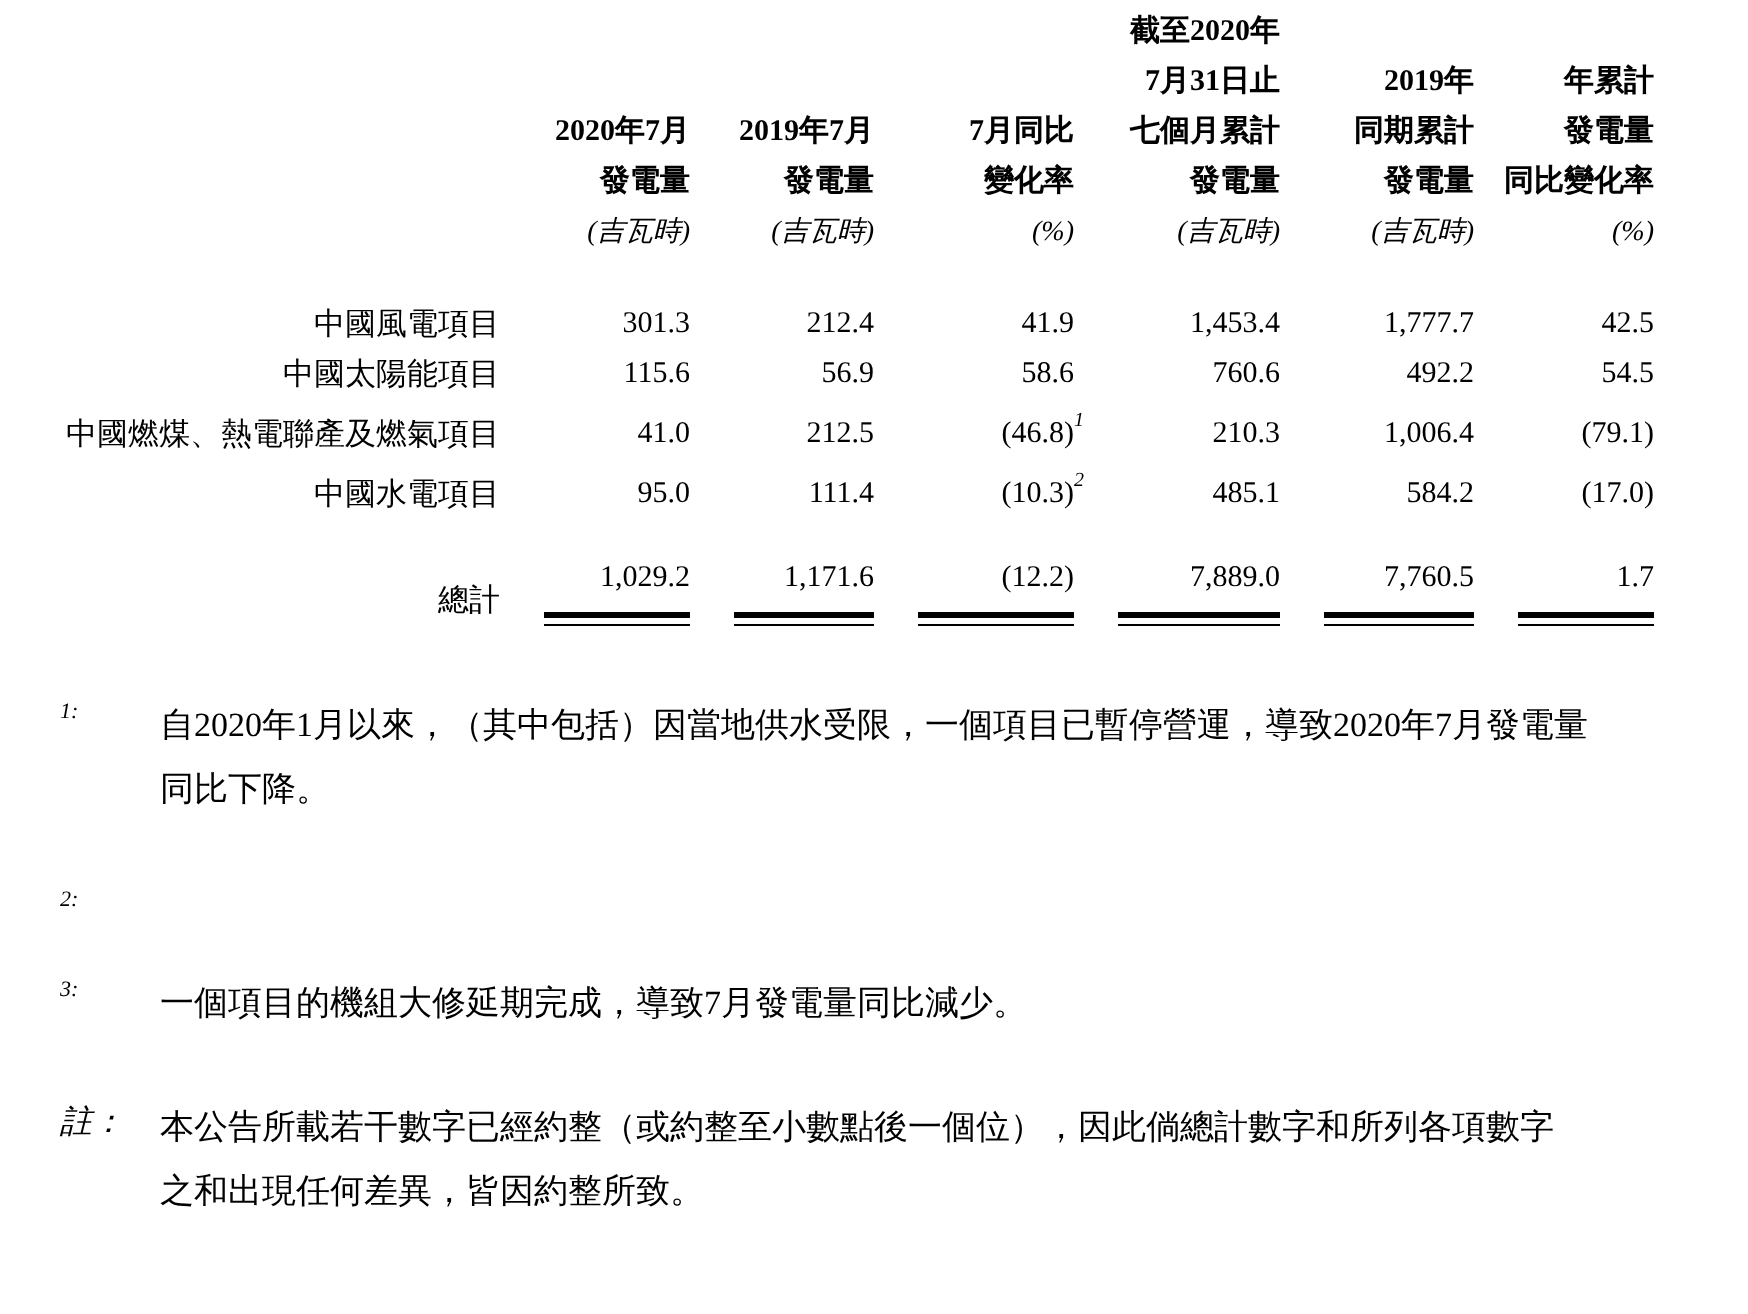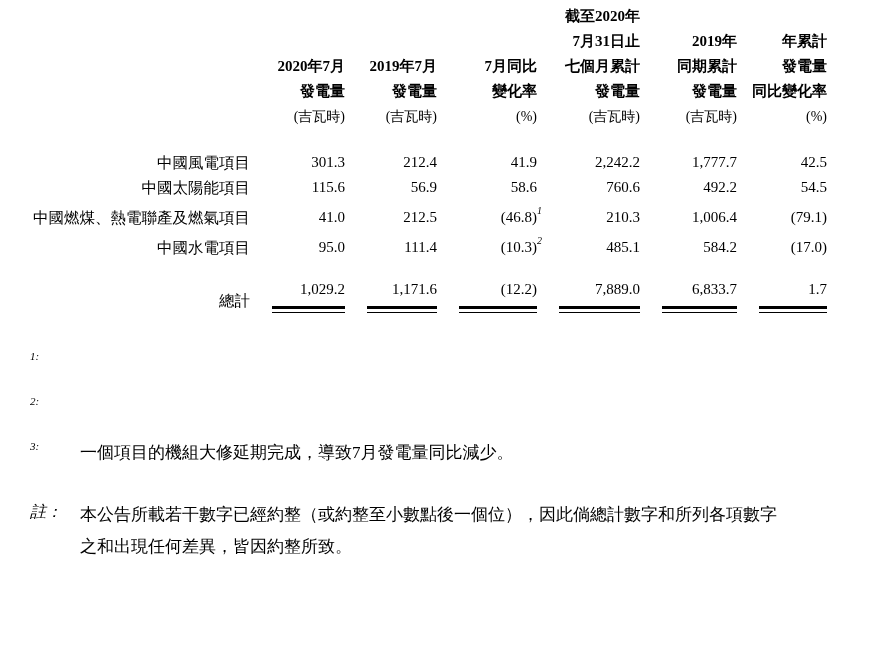--- a/index.html
+++ b/index.html
@@ -22,20 +22,21 @@
   thead th {
     font-weight:bold;
     text-align:right;
     font-size:15px;
     line-height:25px;
     vertical-align:bottom;
   }
   .h-main { white-space:pre-line; }
   .h-unit {
     font-weight:normal;
+    font-style:italic;
     font-size:14px;
     line-height:25px;
   }
   tr.gap-hdr td { height:21px; }
   tr.gap-tot td { height:17px; }
   td.lbl {
     text-align:right;
     font-size:15.5px;
     line-height:25px;
   }
@@ -151,21 +152,21 @@
         <td class="num">
             <div class="cl">301.3</div>
           </td>
         <td class="num">
             <div class="cl">212.4</div>
           </td>
         <td class="num">
             <div class="cl">41.9</div>
           </td>
         <td class="num">
-            <div class="cl">2,242.2</div>
+            <div class="cl">1,453.4</div>
           </td>
         <td class="num">
             <div class="cl">1,777.7</div>
           </td>
         <td class="num">
             <div class="cl">42.5</div>
           </td>
       </tr>
 
       <tr class="data">
@@ -251,33 +252,35 @@
           </td>
         <td class="num">
             <div class="cl">(12.2)</div>
             <div class="dbl"></div>
           </td>
         <td class="num">
             <div class="cl">7,889.0</div>
             <div class="dbl"></div>
           </td>
         <td class="num">
-            <div class="cl">6,833.7</div>
+            <div class="cl">7,760.5</div>
             <div class="dbl"></div>
           </td>
         <td class="num">
             <div class="cl">1.7</div>
             <div class="dbl"></div>
           </td>
       </tr>
     </tbody>
   </table>
 
   <div class="fn first">
     <span class="fn-marker">1:</span>
+    <div class="fn-text">自2020年1月以來，（其中包括）因當地供水受限，一個項目已暫停營運，導致2020年7月發電量
+同比下降。</div>
   </div>
 
   <div class="fn">
     <span class="fn-marker">2:</span>
   </div>
 
   <div class="fn">
     <span class="fn-marker">3:</span>
     <div class="fn-text">一個項目的機組大修延期完成，導致7月發電量同比減少。</div>
   </div>

